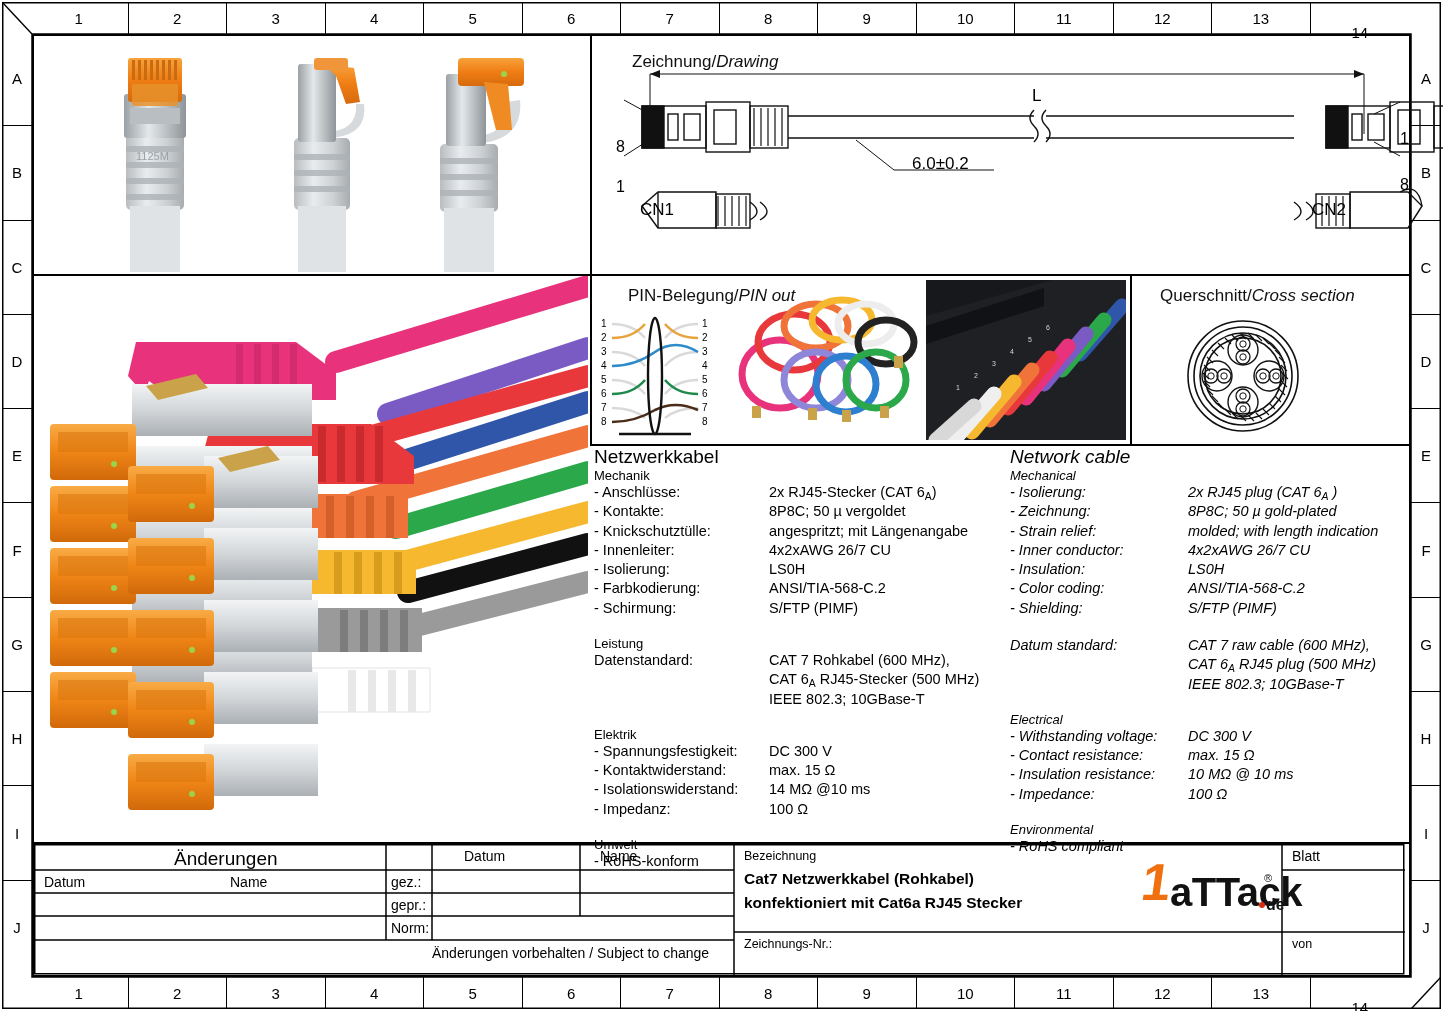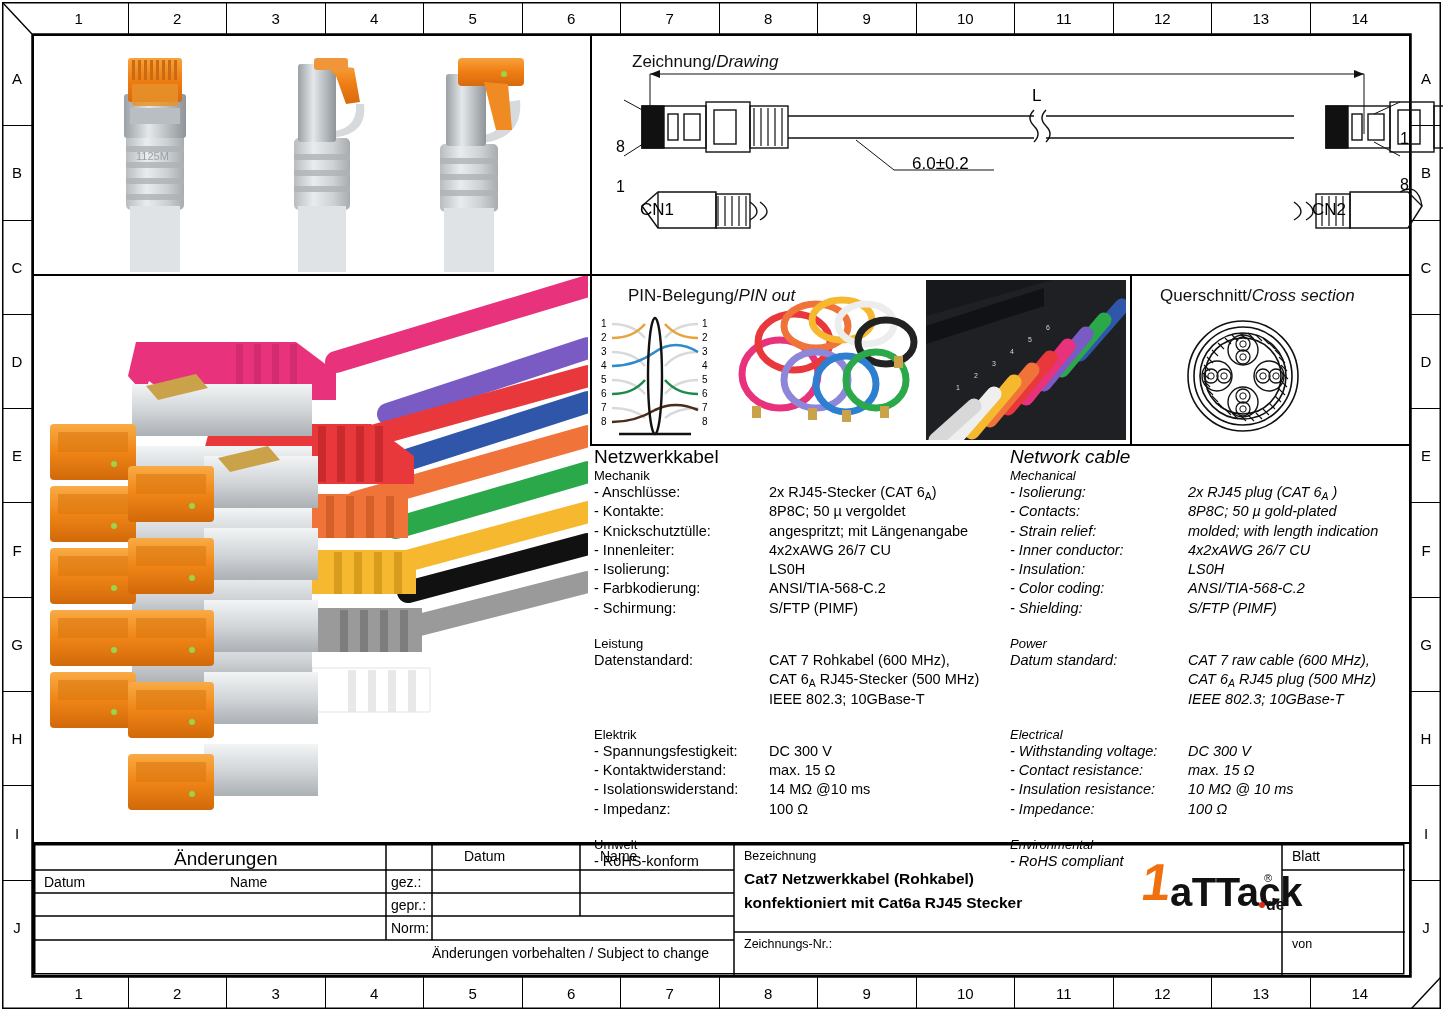--- a/index.html
+++ b/index.html
@@ -19,21 +19,21 @@
   
   .col-strip { position: absolute; height: 32px; left: 30px; right: 30px; }
   .col-strip.top { top: 2px; }
   .col-strip.bottom { bottom: 2px; }
   .col-cell {
     position: absolute; top: 0; height: 32px;
     display: flex; align-items: center; justify-content: center;
     font-size: 15px; color: #000;
     border-right: 1.5px solid #000;
   }
-  .col-cell:last-child { border-right: none; }
+  .col-cell:last-child { border-right: none; margin-top: 14px; }
 
   .row-strip { position: absolute; width: 30px; top: 32px; bottom: 32px; }
   .row-strip.left { left: 2px; }
   .row-strip.right { right: 2px; }
   .row-cell {
     position: absolute; left: 0; width: 30px;
     display: flex; align-items: center; justify-content: center;
     font-size: 15px; color: #000;
     border-bottom: 1.5px solid #000;
   }
@@ -784,21 +784,21 @@
         </div>
       <div class="spec-col en" id="spec-en" style="left:976px;width:410px;">
           <div class="spec-head">Network cable</div>
           <div class="spec-group">
             <div class="spec-grouptitle">Mechanical</div>
             <div class="spec-row">
               <div class="spec-key">- Isolierung:</div>
               <div class="spec-val">2x RJ45 plug (CAT 6<sub>A</sub> )</div>
             </div>
             <div class="spec-row">
-              <div class="spec-key">- Contacts:</div>
+              <div class="spec-key">- Zeichnung:</div>
               <div class="spec-val">8P8C; 50 µ gold-plated</div>
             </div>
             <div class="spec-row">
               <div class="spec-key">- Strain relief:</div>
               <div class="spec-val">molded; with length indication</div>
             </div>
             <div class="spec-row">
               <div class="spec-key">- Inner conductor:</div>
               <div class="spec-val">4x2xAWG 26/7 CU</div>
             </div>
@@ -810,21 +810,20 @@
               <div class="spec-key">- Color coding:</div>
               <div class="spec-val">ANSI/TIA-568-C.2</div>
             </div>
             <div class="spec-row">
               <div class="spec-key">- Shielding:</div>
               <div class="spec-val">S/FTP (PIMF)</div>
             </div>
           </div>
           <div class="gap"></div>
           <div class="spec-group">
-            <div class="spec-grouptitle">Power</div>
             <div class="spec-row">
               <div class="spec-key">Datum standard:</div>
               <div class="spec-val">CAT 7 raw cable (600 MHz),</div>
             </div>
             <div class="spec-cont">CAT 6<sub>A</sub> RJ45 plug (500 MHz)</div>
             <div class="spec-cont">IEEE 802.3; 10GBase-T</div>
           </div>
           <div class="gap"></div>
           <div class="spec-group">
             <div class="spec-grouptitle">Electrical</div>

